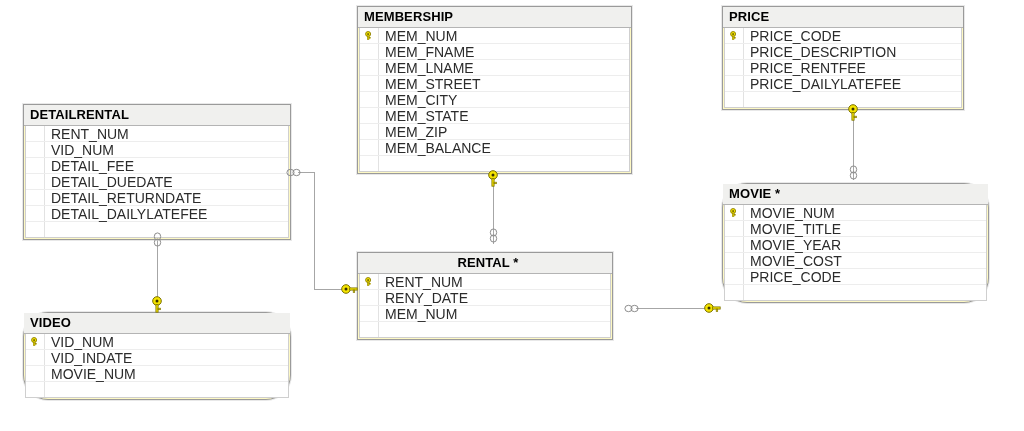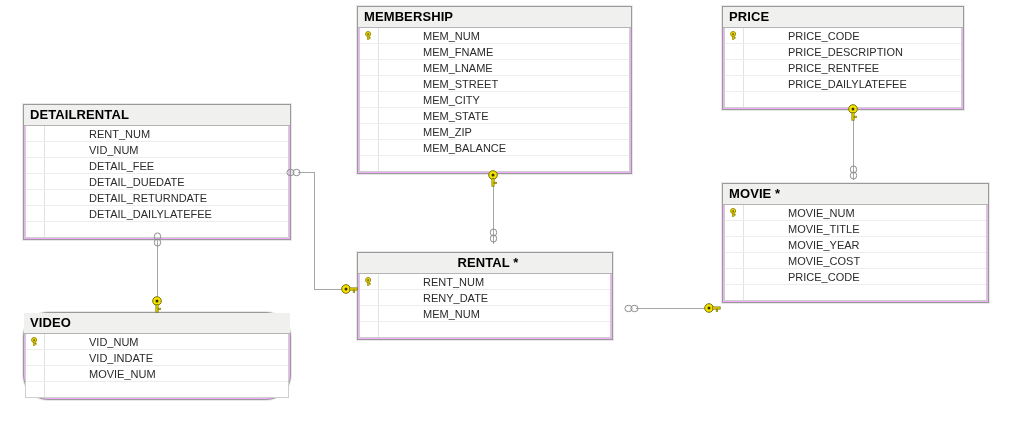--- a/index.html
+++ b/index.html
@@ -19,21 +19,21 @@
   #canvas {
     position: relative;
     width: 1024px;
     height: 431px;
   }
 
   
   .entity {
     position: absolute;
     box-sizing: border-box;
-    background: #f0abfc;
+    background: #fef9c3;
     border: 1px solid #9a9a9a;
     box-shadow: 0 0 0 1px #e8e8e8;
     z-index: 5;
   }
   .entity-header {
     box-sizing: border-box;
     height: 21px;
     background: #f0f0ee;
     border-bottom: 1px solid #b4b4b4;
     font-weight: bold;
@@ -76,26 +76,25 @@
   .attr-gutter {
     box-sizing: border-box;
     width: 18px;
     min-width: 18px;
     height: 16px;
     display: flex;
     align-items: center;
     justify-content: center;
   }
   .attr-name {
-    font-size: 11px;
+    font-size: 14px;
     color: #2b2b2b;
     padding-left: 7px;
     white-space: nowrap;
     line-height: 16px;
-    margin-left: 38px;
   }
   .attr-filler {
     height: 15px;
     border-bottom: none;
   }
 
   
   .key-glyph {
     display: inline-block;
     width: 9px;
@@ -402,21 +401,21 @@
           </div>
           <div class="attr-row">
             <div class="attr-gutter"></div>
             <div class="attr-name">PRICE_DAILYLATEFEE</div>
           </div>
           <div class="attr-row attr-filler">
             <div class="attr-gutter"></div>
           </div>
         </div>
       </div>
-      <div class="entity" style="left: 722px; top: 183px; width: 267px;">
+      <div class="entity" style="left: 722px; top: 183px; width: 267px; border-radius: 25px;">
         <div class="entity-header">MOVIE *</div>
         <div class="entity-body">
           <div class="attr-row">
             <div class="attr-gutter">
               <span class="key-glyph">
                 <svg width="9" height="9" viewBox="0 0 9 9">
                   <circle cx="3.1" cy="3.0" r="2.5" fill="#f5e400" stroke="#8a7d00" stroke-width="0.9"></circle>
                   <circle cx="3.1" cy="3.0" r="0.85" fill="#3a3300"></circle>
                   <rect x="2.3" y="5.0" width="1.7" height="3.6" fill="#f5e400" stroke="#8a7d00" stroke-width="0.6"></rect>
                   <rect x="4.0" y="6.2" width="1.5" height="1.1" fill="#f5e400" stroke="#8a7d00" stroke-width="0.5"></rect>

